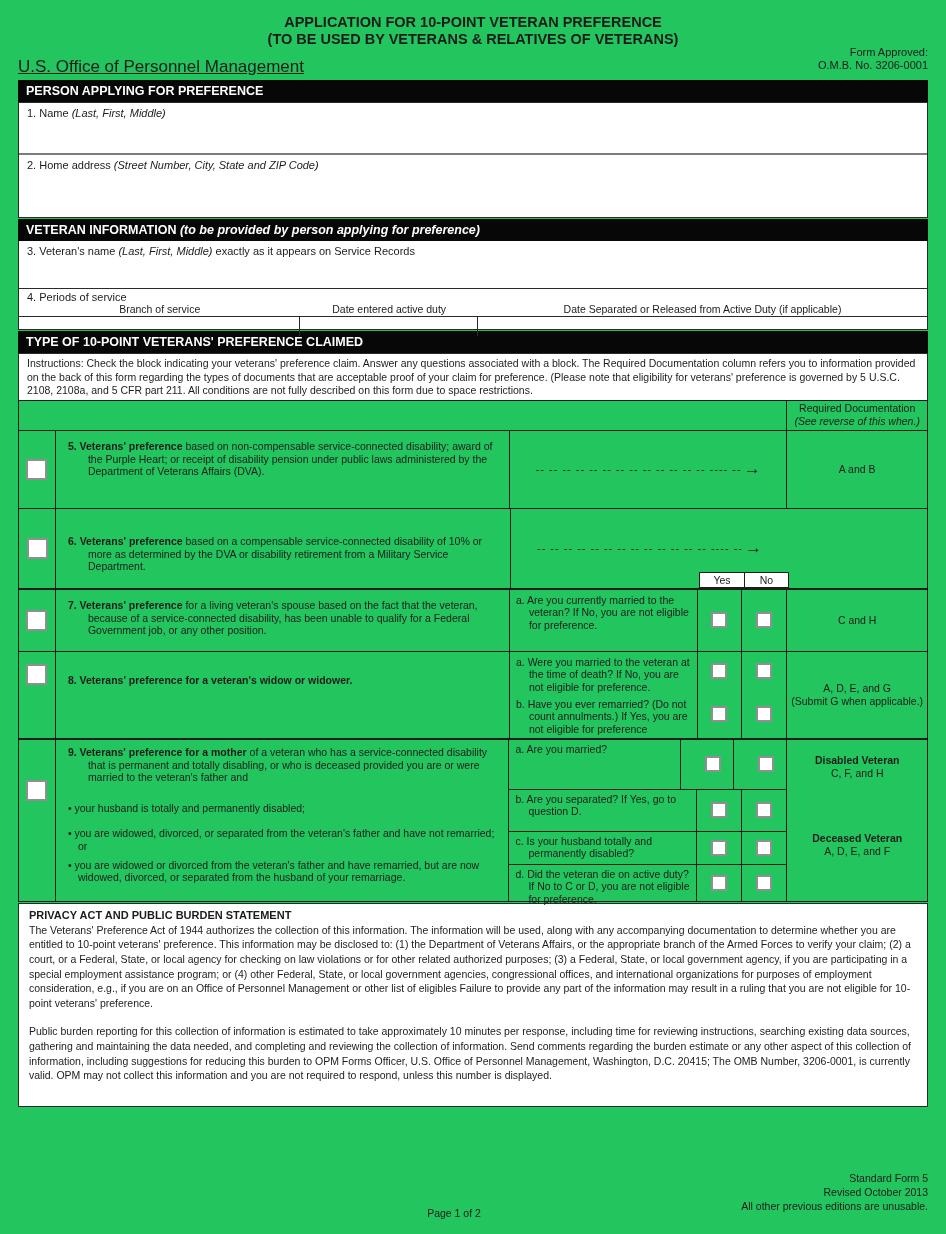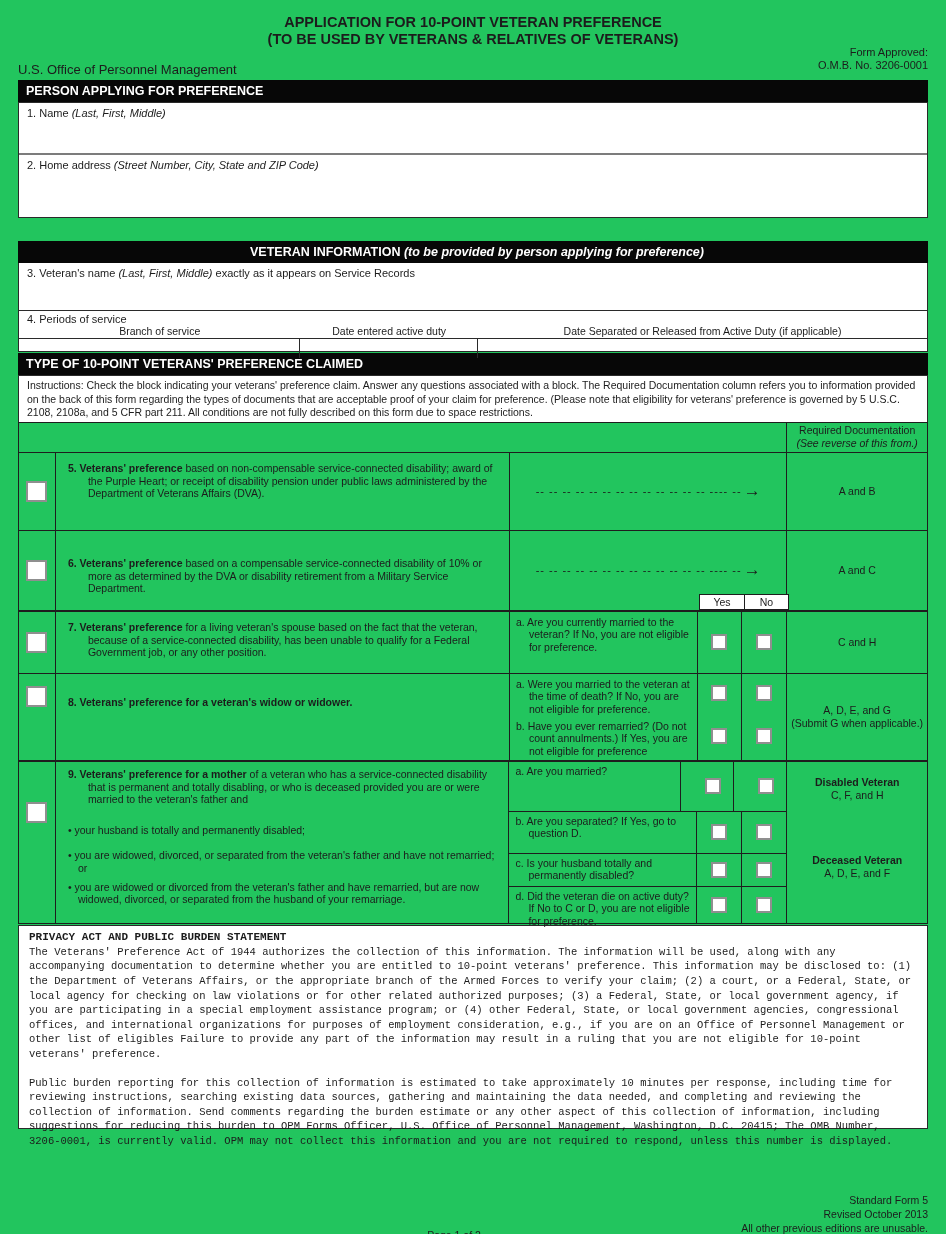--- a/index.html
+++ b/index.html
@@ -5,34 +5,34 @@
   * { margin:0; padding:0; box-sizing:border-box; }
   html,body { background:#ffffff; }
   body { font-family:"Liberation Sans","DejaVu Sans",sans-serif; color:#1c1c1c; }
   .page { position:relative; width:946px; height:1234px; background:#22c55e; overflow:hidden; }
   .content { position:relative; margin:0 18px; width:910px; }
 
   
   .hdr { position:relative; height:80px; }
   .title { text-align:center; padding-top:14px; font-weight:bold; font-size:14.5px; line-height:17px; }
   .approved { position:absolute; right:0; top:46px; text-align:right; font-size:11px; line-height:13px; }
-  .agency { position:absolute; left:0; bottom:3px; font-size:13px; }
+  .agency { position:absolute; left:0; bottom:3px; font-size:17px;text-decoration:underline; }
 
   .bar { height:22px; background:#070707; color:#fff; font-weight:bold; font-size:12.5px; line-height:22px; padding-left:8px; }
   .bar i { font-style:italic; }
 
   .box { border:1px solid #2a2a2a; background:#fff; }
   .flabel { font-size:11px; padding:4px 0 0 8px; }
   .flabel i, .ital { font-style:italic; }
   .fields12 { height:116px; }
   .f1 { height:50px; }
   .f2 { height:64px; border-top:2px solid #7c7c7c; }
   .inputarea { width:100%; height:24px; }
 
-  .bar2 { margin-top:23px;text-align:center; }
+  .bar2 { margin-top:1px; }
   .f3 { height:48px; margin-top:0; border-top:none; }
   .f4 { height:41px; border-top:none; }
   .pcols { display:flex; font-size:10.5px; border-bottom:1px solid #2a2a2a; height:14px; line-height:13px; }
   .pcols > div { text-align:center; }
   .pc1 { width:282px; } .pc2 { width:178px; } .pc3 { width:450px; }
   .prow { display:flex; height:19px; }
   .prow > div { height:100%; }
   .prow .pc1 { border-right:1px solid #2a2a2a; }
   .prow .pc2 { border-right:1px solid #2a2a2a; }
 
@@ -78,21 +78,21 @@
   .bullet { padding-left:10px; text-indent:-10px; }
   .b1 { margin-top:18px; } .b2 { margin-top:12px; } .b3 { margin-top:6px; }
   .docs-title { font-weight:bold; }
   .r9docs { justify-content:flex-start; }
   .dblock1 { margin-top:14px; } .dblock2 { margin-top:52px; }
   .r8txt { padding-top:22px; }
   .r8 .yescol, .r8 .nocol { padding-top:11px; }
   .r8 .cb + .cb { margin-top:27px; }
 
   
-  .privacy { margin-top:1px; height:204px; padding:4px 12px 0 10px; font-size:10.5px; line-height:14.6px;font-family:Liberation Mono, monospace; }
+  .privacy { margin-top:1px; height:204px; padding:4px 12px 0 10px; font-size:10.5px; line-height:14.6px; }
   .privacy h3 { font-size:11px; font-weight:bold; line-height:15px; }
   .privacy p + p { margin-top:14px; }
 
   
   .pgfooter { position:relative; height:127px; }
   .formid { position:absolute; right:0; top:64px; text-align:right; font-size:10.5px; line-height:14px; }
   .pagenum { position:absolute; left:376px; top:100px; width:120px; text-align:center; font-size:10.5px; }
 </style>
 </head>
 <body>
@@ -149,21 +149,21 @@
     <div class="bar bar3">TYPE OF 10-POINT VETERANS' PREFERENCE CLAIMED</div>
 
     <div class="box instructions"><b>Instructions:</b><span> Check the block indicating your veterans' preference claim. Answer any questions associated with a block. The Required Documentation column refers you to information provided on the back of this form regarding the types of documents that are acceptable proof of your claim for preference. (Please note that eligibility for veterans' preference is governed by 5 U.S.C. 2108, 2108a, and 5 CFR part 211. All conditions are not fully described on this form due to space restrictions.</span></div>
 
     <div class="claims">
 
       <div class="crow hrow">
         <div class="hspacer"></div>
         <div class="docs-hdr">
           <div>Required Documentation</div>
-          <i>(See reverse of this from.)</i>
+          <i>(See reverse of this when.)</i>
         </div>
       </div>
 
       <div class="crow bt r5">
         <div class="cbcol mid">
             <span class="cb big"></span>
           </div>
         <div class="txtcol">
           <div class="itm"><span class="num">5.</span> <b>Veterans' preference</b><span> based on non-compensable service-connected disability; award of the Purple Heart; or receipt of disability pension under public laws administered by the Department of Veterans Affairs (DVA).</span></div>
         </div>
@@ -178,21 +178,20 @@
         <div class="cbcol mid">
             <span class="cb big"></span>
           </div>
         <div class="txtcol" style="padding-top:26px">
           <div class="itm"><span class="num">6.</span> <b>Veterans' preference</b><span> based on  a compensable service-connected disability of 10% or more as determined by the DVA or disability retirement from a Military Service Department.</span></div>
         </div>
         <div class="midcol">
             <span class="dashes">-- -- -- -- -- -- -- -- -- -- -- -- -- ---- --</span>
             <span class="arrowhead">→</span>
           </div>
-        <div class="docscol">A and C</div>
       </div>
 
       <div class="yn-header">
         <div class="yn-yes">Yes</div>
         <div class="yn-no">No</div>
       </div>
 
       <div class="crow bt2 r7">
         <div class="cbcol mid">
             <span class="cb big"></span>

